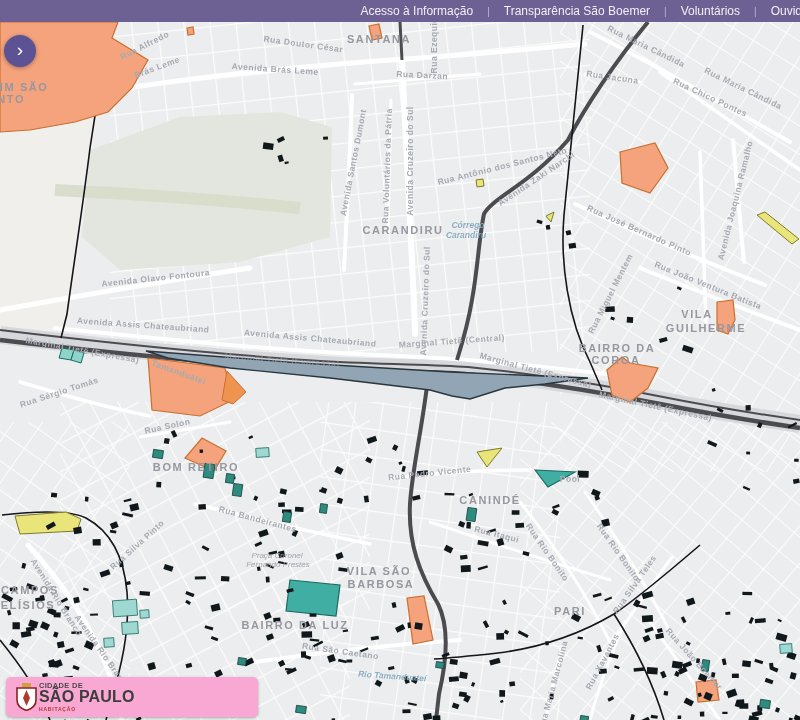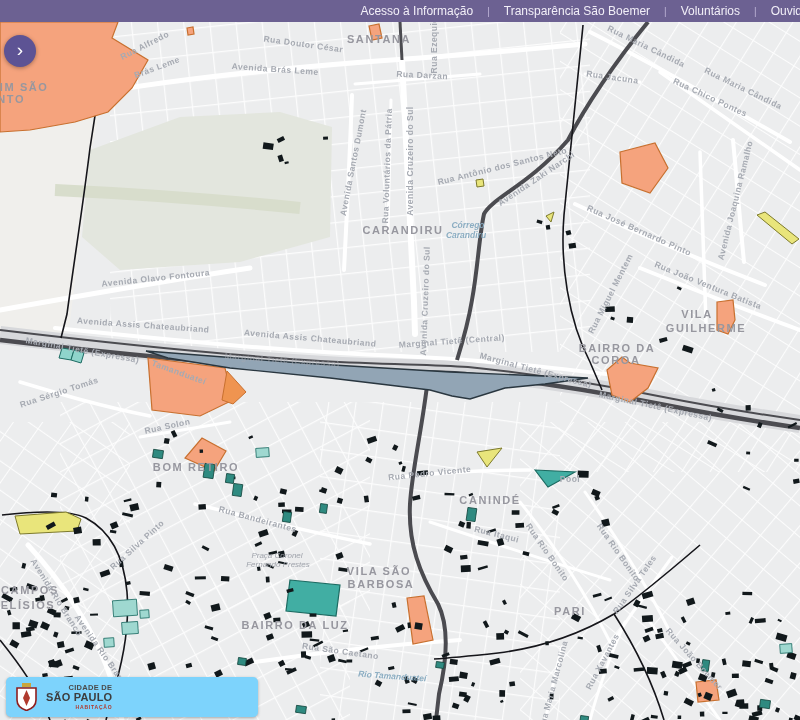--- a/index.html
+++ b/index.html
@@ -20,25 +20,25 @@
   .orange{fill:#F5A37D;stroke:#C8702F;stroke-width:1.2;}
   .orange2{fill:#EF9450;stroke:#C8702F;stroke-width:1;}
   .slate{fill:#92A5B5;stroke:#29363F;stroke-width:1.4;}
   .teal{fill:#41AEA3;stroke:#1C6B62;stroke-width:1.2;}
   .tealL{fill:#8FD4CB;stroke:#1C6B62;stroke-width:1;}
   .yellow{fill:#E9E57B;stroke:#7D7A2C;stroke-width:1;}
   
   .fab{position:absolute;left:4px;top:35px;width:32px;height:32px;border-radius:50%;background:#5D5394;border:none;color:#fff;font-size:19px;line-height:30px;text-align:center;box-shadow:0 1px 4px rgba(0,0,0,.35);cursor:pointer;z-index:40;padding:0;}
   .fab span{display:block;margin-top:-2px;}
   
-  .logocard{position:absolute;left:6px;bottom:3px;width:232px;height:40px;background:#7dd3fc;border-radius:5px;box-shadow:0 1px 3px rgba(0,0,0,.3);display:flex;align-items:center;padding:0 10px;gap:9px;z-index:40;text-align:right;}
+  .logocard{position:absolute;left:6px;bottom:3px;width:232px;height:40px;background:#f9a8d4;border-radius:5px;box-shadow:0 1px 3px rgba(0,0,0,.3);display:flex;align-items:center;padding:0 10px;gap:2px;z-index:40;}
   .crest{flex:0 0 auto;}
   .citytxt{display:flex;flex-direction:column;line-height:1.05;}
   .city1{font-size:7.5px;font-weight:bold;color:#4a4a4a;letter-spacing:.3px;}
-  .city2{font-size:11px;font-weight:bold;color:#3d3d3d;letter-spacing:.2px;}
+  .city2{font-size:16px;font-weight:bold;color:#3d3d3d;letter-spacing:.2px;}
   .city3{font-size:5px;font-weight:bold;color:#B03A2E;letter-spacing:.8px;margin-top:1px;}
   .applogo{display:flex;align-items:flex-end;margin-left:8px;position:relative;padding-top:8px;}
   .roof{position:absolute;top:1px;left:34px;}
   .habita{font-size:16.5px;color:#23386B;letter-spacing:.2px;}
   .sampa{font-size:16.5px;color:#23386B;font-weight:bold;letter-spacing:.2px;}
 </style>
 </head>
 <body>
 
 <div class="topbar">

